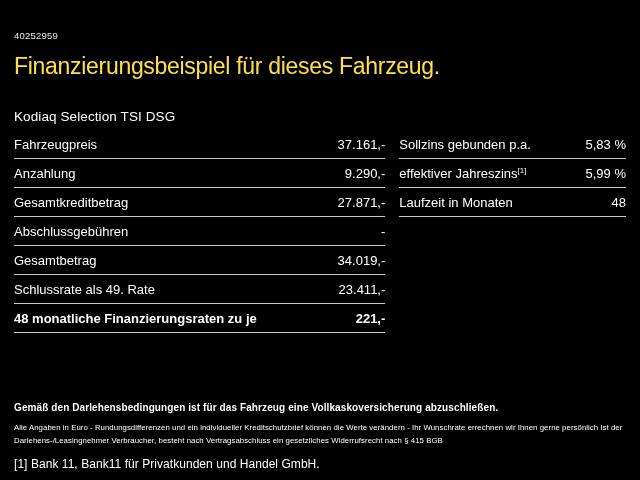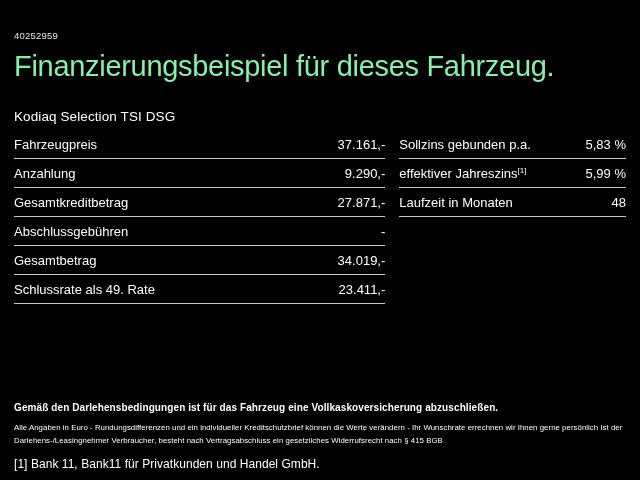--- a/index.html
+++ b/index.html
@@ -17,24 +17,24 @@
     height: 480px;
     padding: 0 14px;
   }
   .ref-id {
     font-size: 9.5px;
     color: #e9e9e9;
     margin-top: 30px;
     letter-spacing: 0.2px;
   }
   .headline {
-    font-size: 29px;
+    font-size: 23px;
     line-height: 29px;
     font-weight: 400;
-    color: #86efac;
+    color: #fde047;
     margin-top: 11px;
     letter-spacing: -0.3px;
   }
   .subtitle {
     font-size: 13.5px;
     color: #ffffff;
     margin-top: 28px;
     letter-spacing: 0.1px;
   }
   .columns {
@@ -122,20 +122,24 @@
         <span class="value">-</span>
       </div>
       <div class="row">
         <span class="label">Gesamtbetrag</span>
         <span class="value">34.019,-</span>
       </div>
       <div class="row">
         <span class="label">Schlussrate als 49. Rate</span>
         <span class="value">23.411,-</span>
       </div>
+      <div class="row bold">
+        <span class="label">48 monatliche Finanzierungsraten zu je</span>
+        <span class="value">221,-</span>
+      </div>
     </div>
 
     <div class="col-right">
       <div class="row">
         <span class="label">Sollzins gebunden p.a.</span>
         <span class="value">5,83 %</span>
       </div>
       <div class="row">
         <span class="label"><span>effektiver Jahreszins</span><span class="sup">[1]</span></span>
         <span class="value">5,99 %</span>

